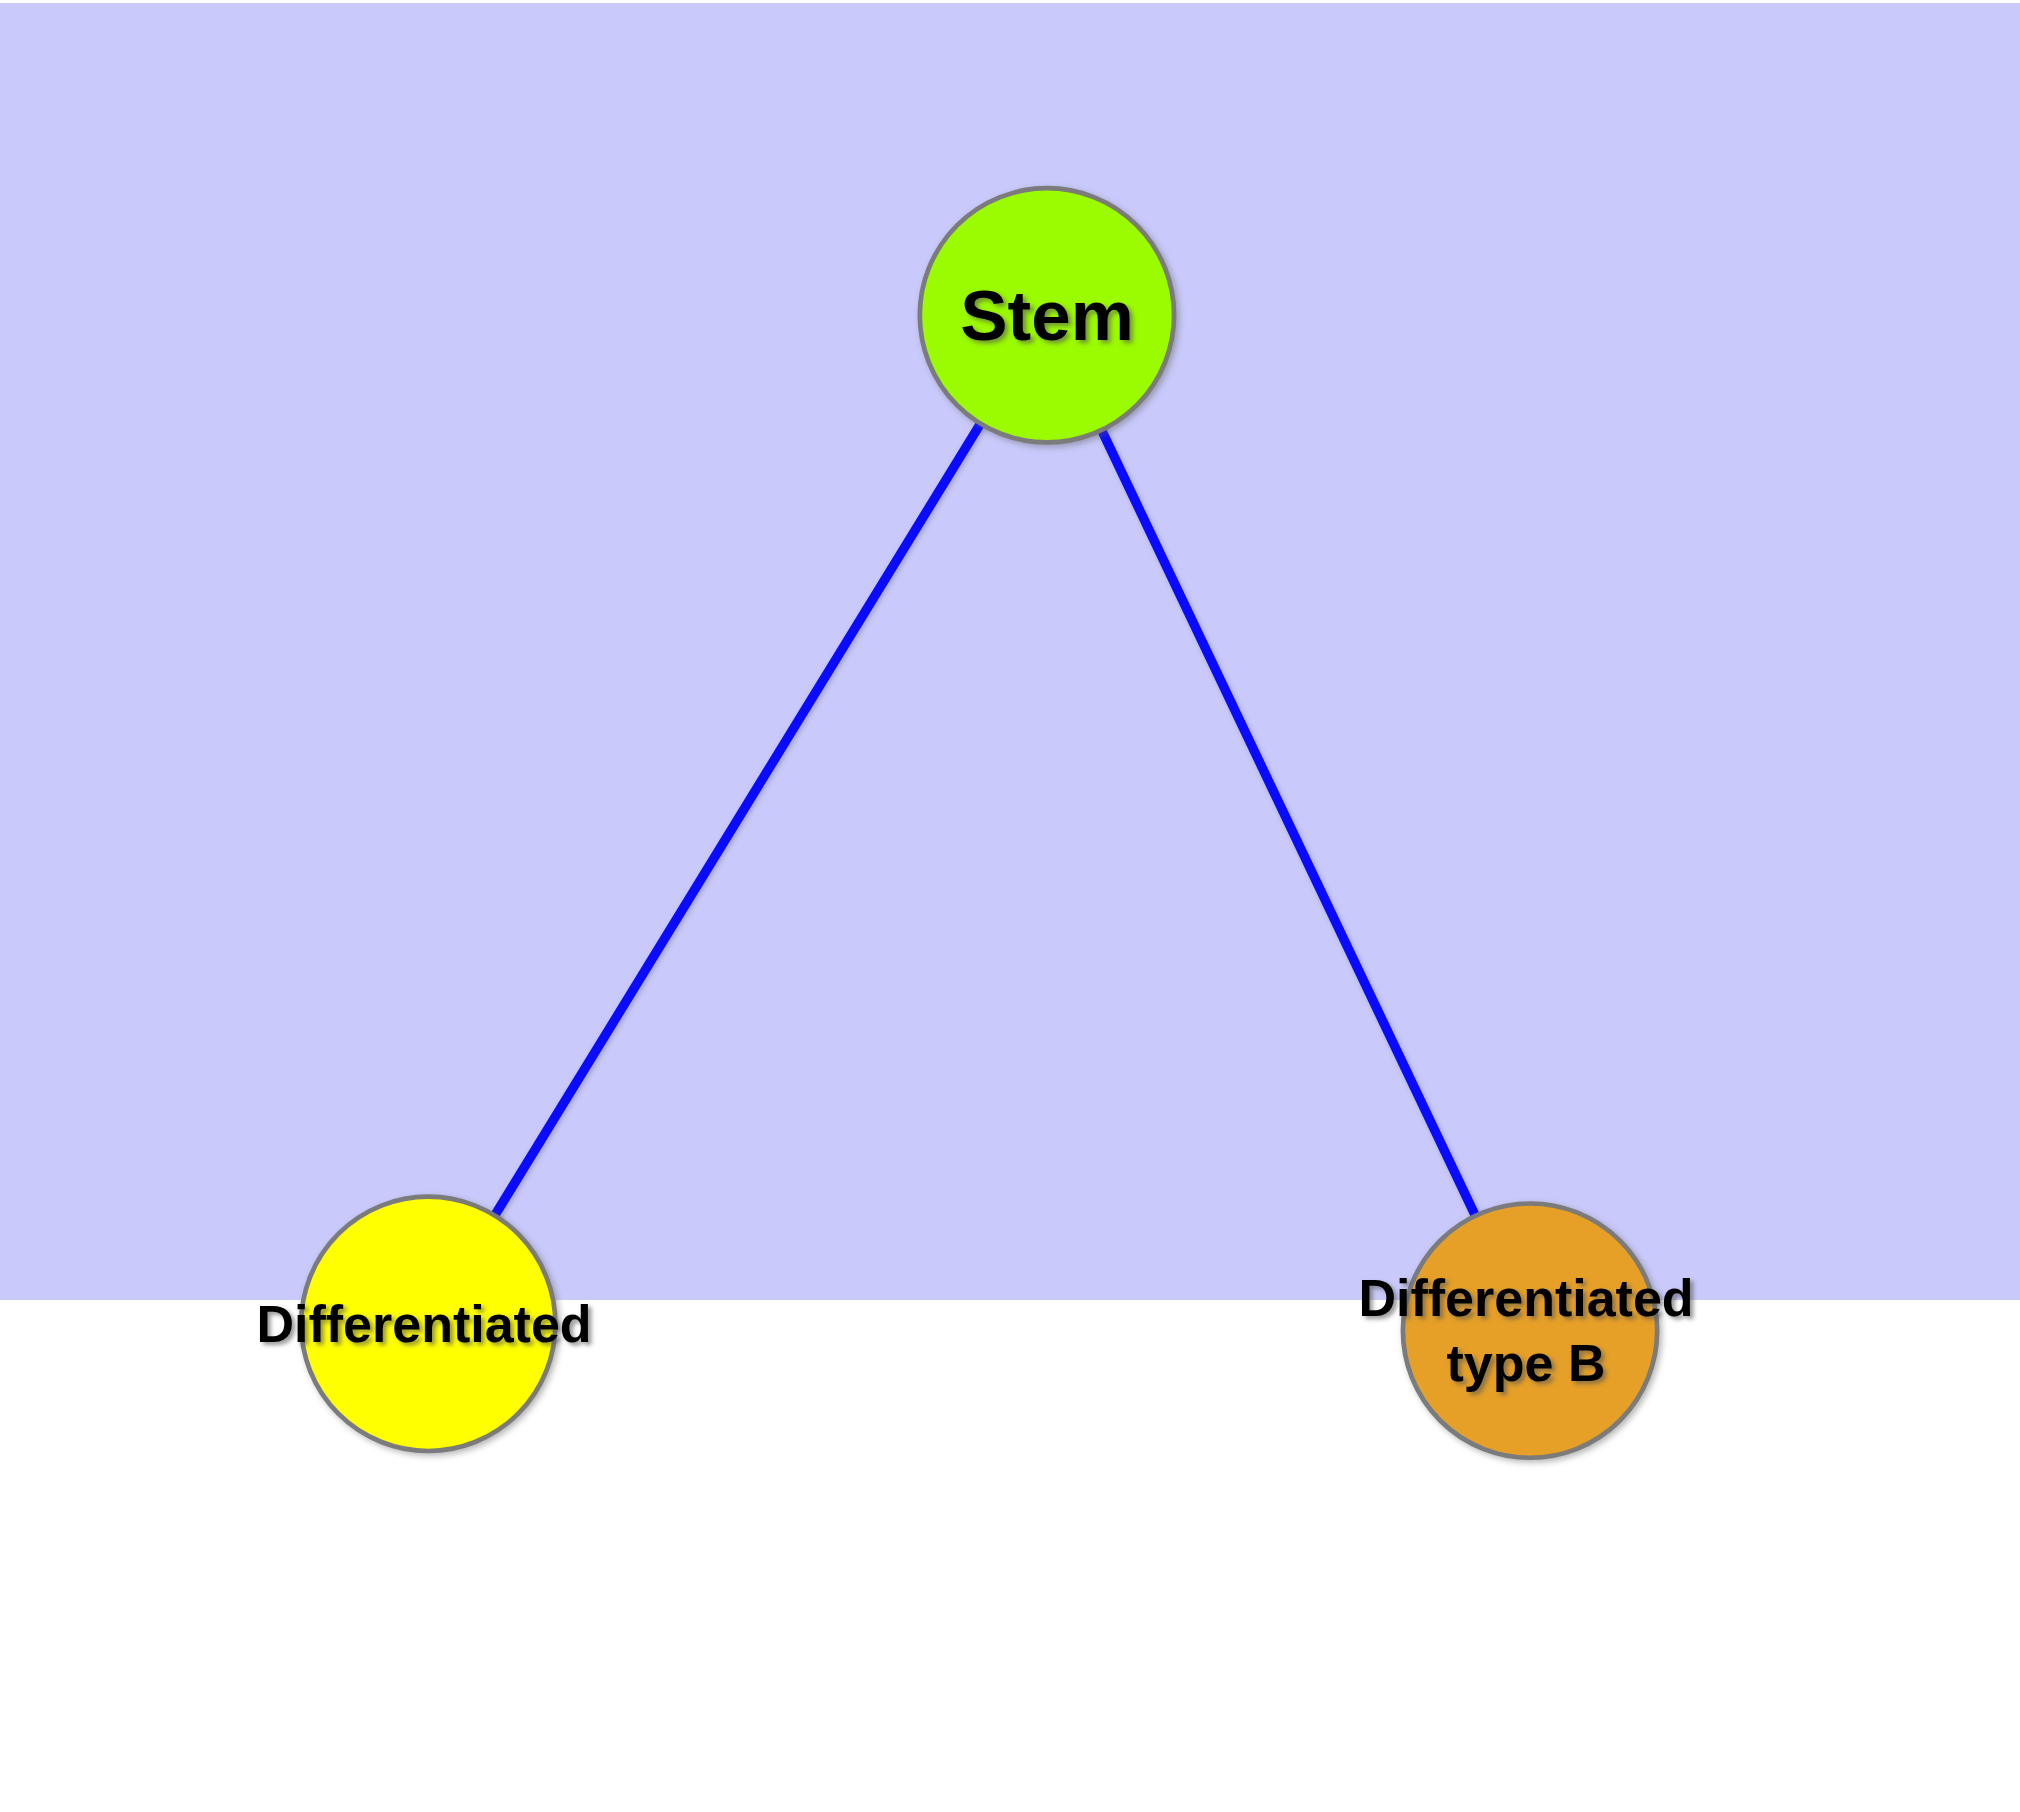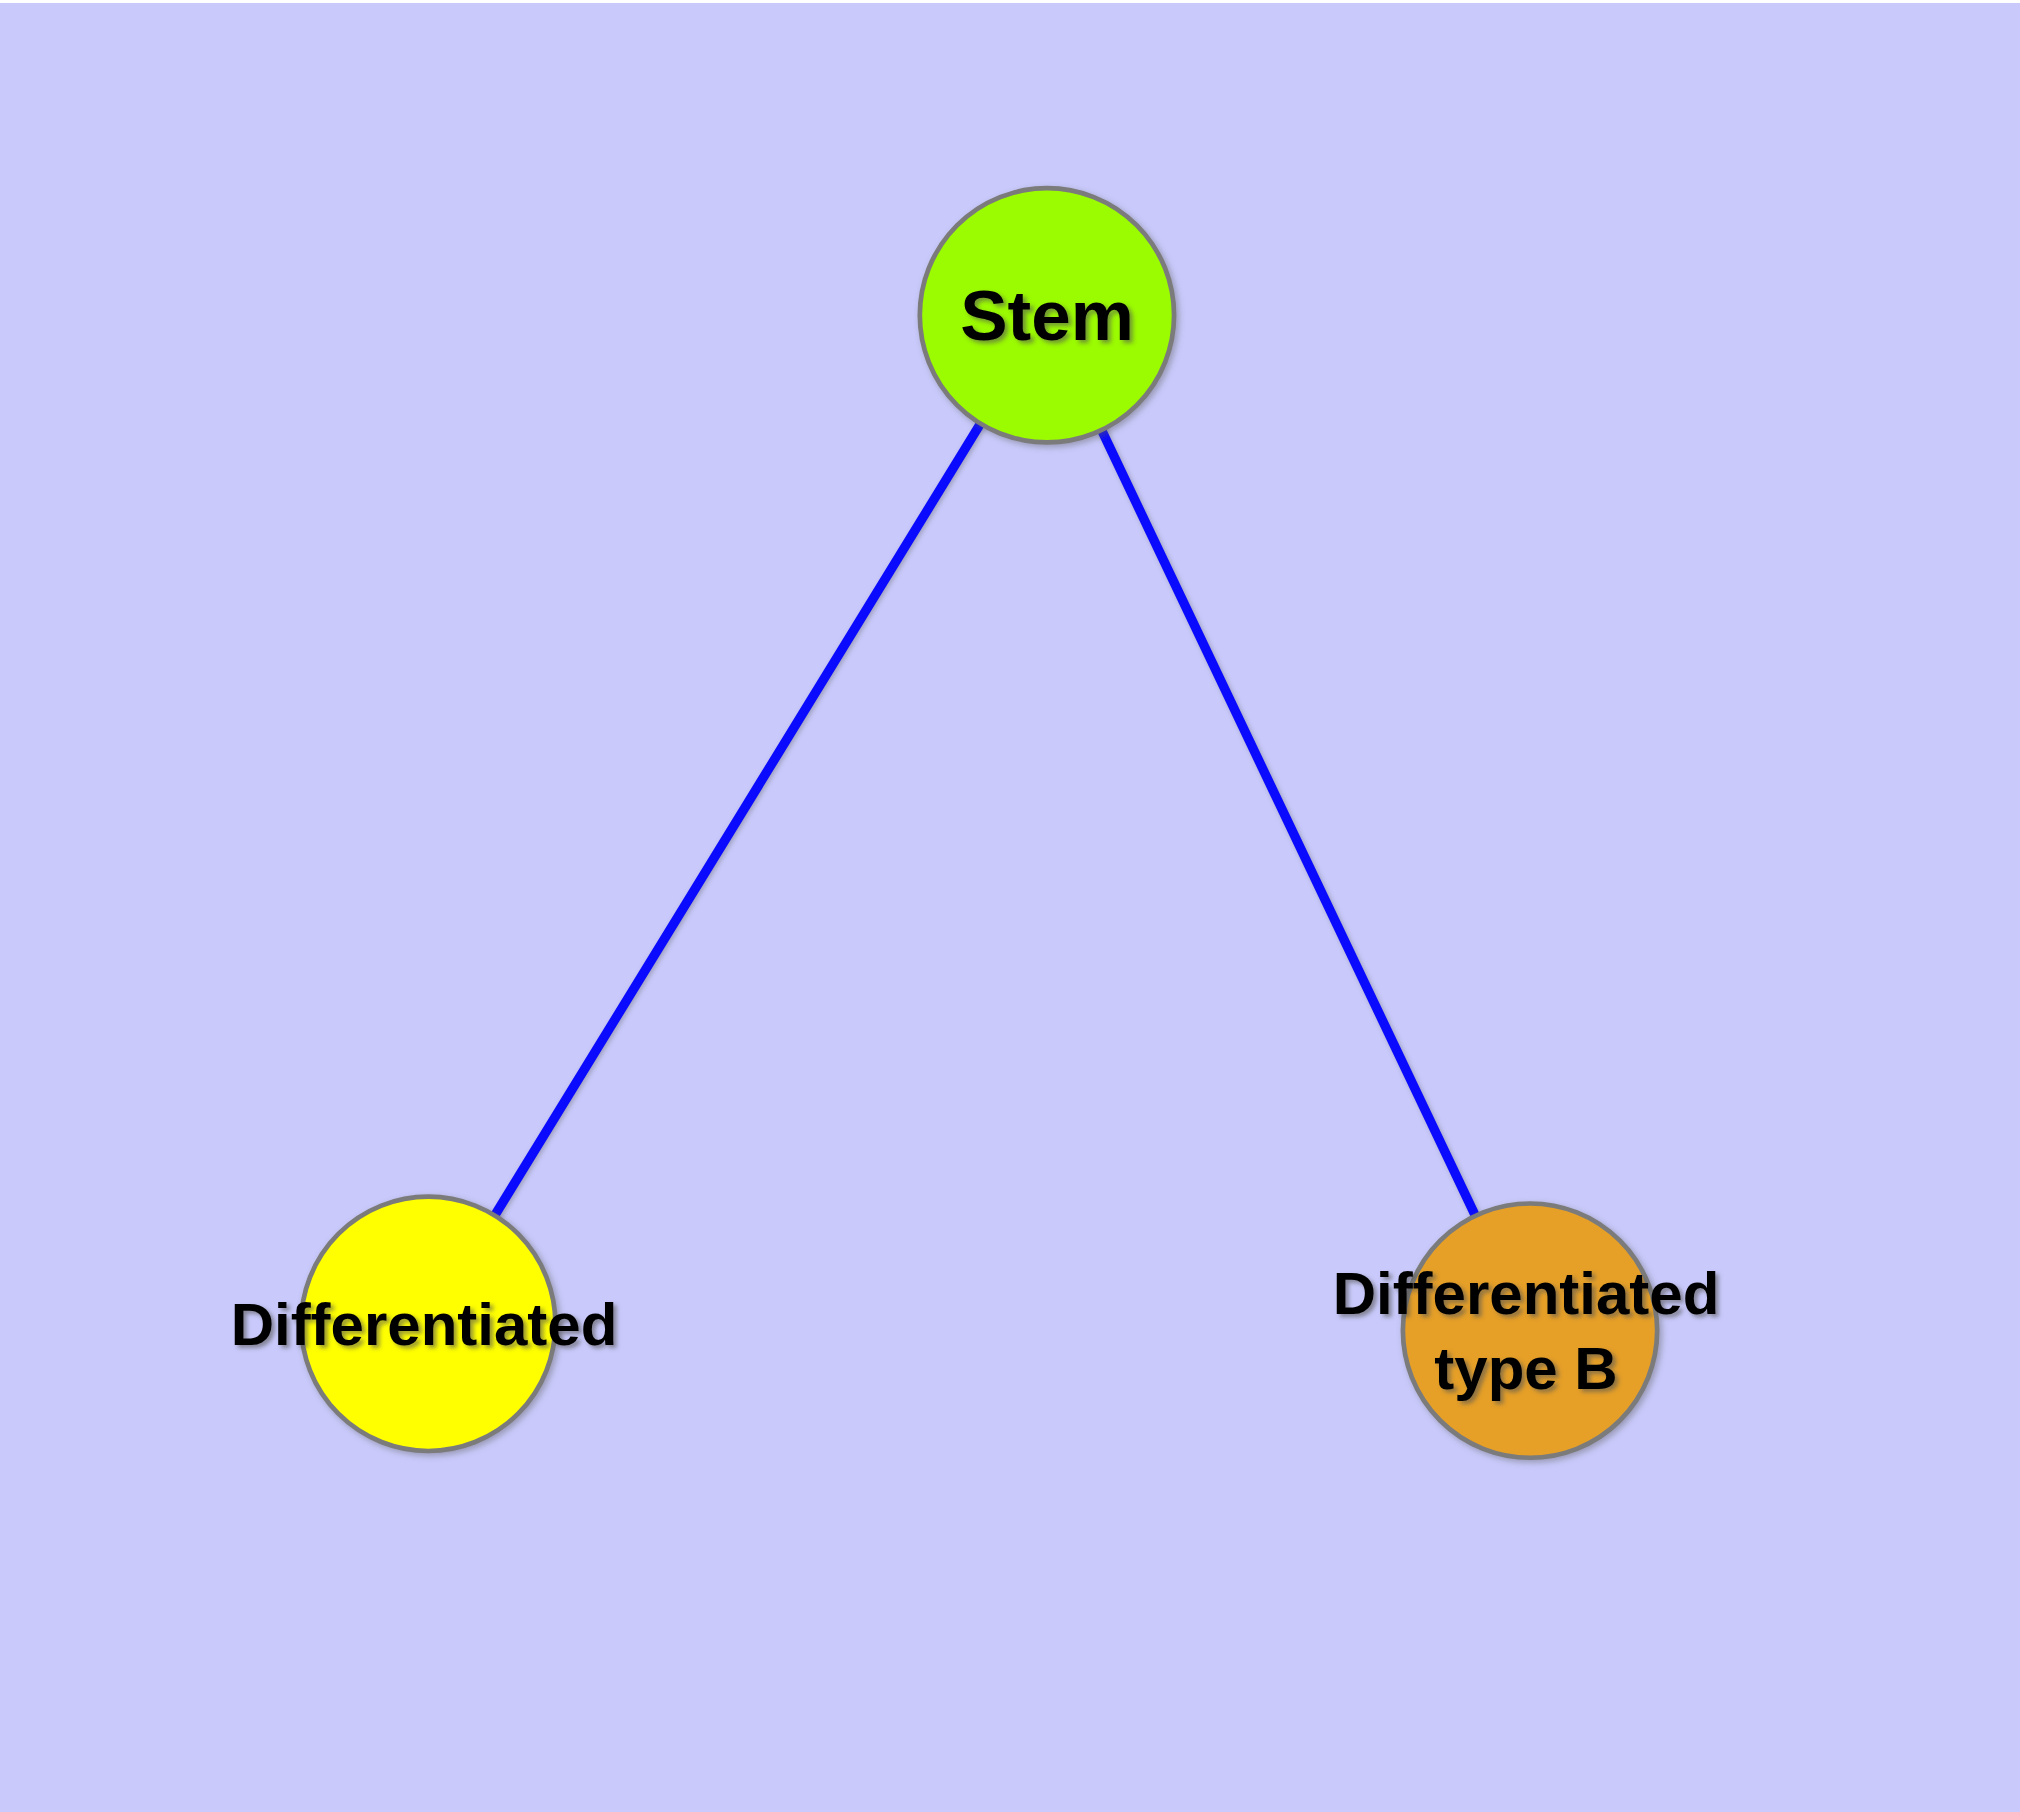--- a/index.html
+++ b/index.html
@@ -6,21 +6,21 @@
     margin: 0;
     padding: 0;
     width: 2021px;
     height: 1812px;
     overflow: hidden;
     font-family: "Liberation Sans", sans-serif;
   }
   .canvas {
     position: relative;
     width: 2021px;
-    height: 1812px;
+    height: 1300px;
     background: #c9cafb; 
   }
   .top-strip {
     position: absolute;
     top: 0; left: 0;
     width: 100%;
     height: 2.5px;
     background: #ffffff;
   }
   svg.graph {
@@ -46,21 +46,21 @@
     color: #000000;
     font-weight: bold;
     text-shadow: 3.4px 3.4px 4.2px rgba(85,85,85,0.6);
     pointer-events: none;
   }
   .node-label.single {
     font-size: 71px;
     line-height: 1.0;
   }
   .node-label.double {
-    font-size: 60px;
+    font-size: 52px;
     line-height: 1.25;
   }
   .node-label span { display: block; }
 </style>
 </head>
 <body>
 
 <div class="canvas" style="background: rgb(201, 202, 251);">
   <div class="top-strip"></div>
 

